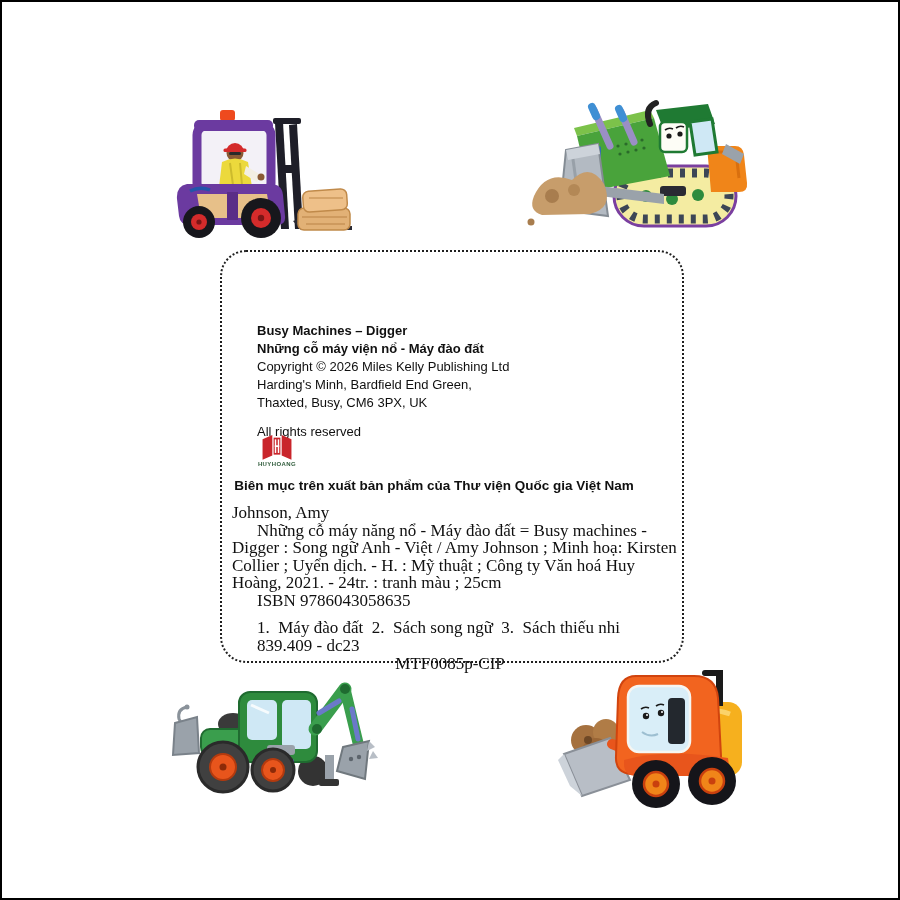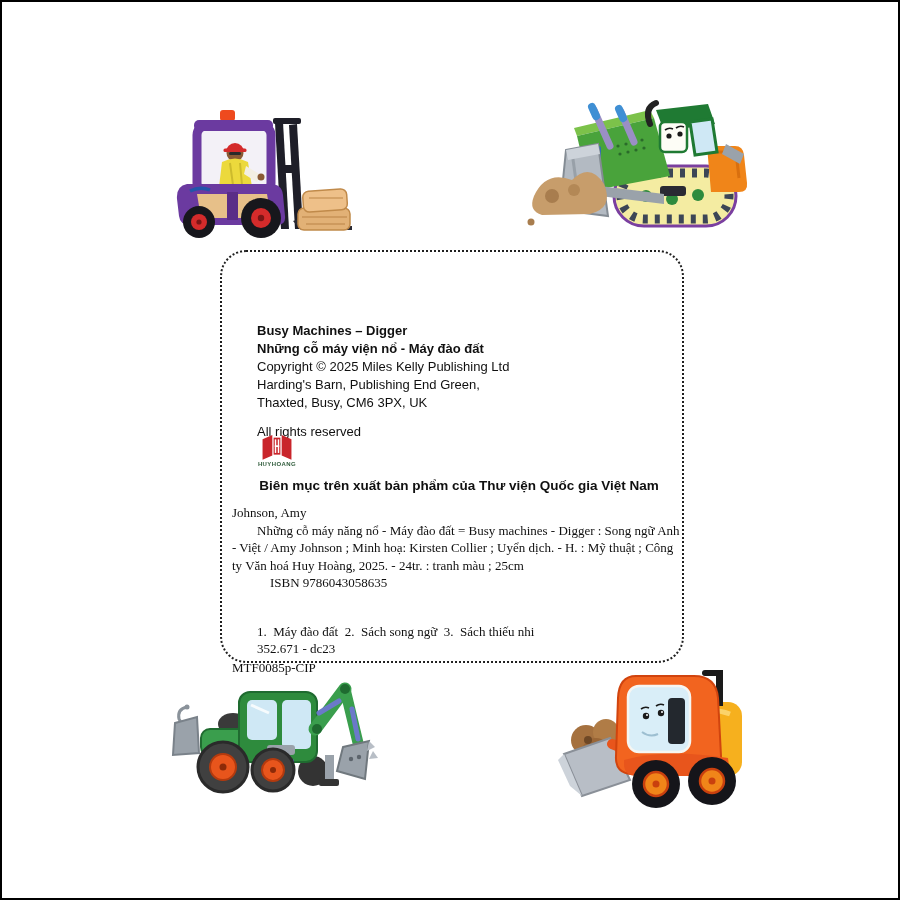--- a/index.html
+++ b/index.html
@@ -38,35 +38,35 @@
   }
   .logo svg{display:block;margin:0 auto;}
   .logo-text{
     font-size:6px;font-weight:700;letter-spacing:.4px;
     color:#2e5b3a;margin-top:1px;
     font-family:"Liberation Sans", sans-serif;
   }
 
   .cip-heading{
     position:absolute;
-    left:225px;top:476px;width:464px;
+    left:200px;top:476px;width:464px;
     text-align:center;font-weight:700;font-size:13.5px;
   }
   .cip-block{
     position:absolute;
     left:230px;top:502px;width:452px;
     font-family:"Liberation Serif", serif;
-    font-size:13px;line-height:17.5px;
+    font-size:17px;line-height:17.5px;
     box-sizing:border-box;
   }
   .cip-desc{text-indent:25px;}
-  .cip-isbn{margin-left:38px;}
-  .cip-subjects{margin-left:25px;margin-top:31px;white-space:pre-wrap;}
+  .cip-isbn{margin-left:25px;}
+  .cip-subjects{margin-left:25px;margin-top:10px;white-space:pre-wrap;}
   .cip-ddc{margin-left:25px;}
-  .cip-code{text-align:left;padding-right:16px;margin-top:1px;}
+  .cip-code{text-align:center;padding-right:16px;margin-top:1px;}
 </style>
 </head>
 <body>
 
 <div class="page">
 
   <div class="illus" style="left:155px;top:105px;">
     <svg viewBox="0 0 195 140" width="195" height="140" aria-hidden="true">
 
       <g fill="#1e1e28">
@@ -171,46 +171,46 @@
       <circle cx="52" cy="96" r="6" fill="#b38856"></circle>
       <circle cx="9" cy="128" r="3.5" fill="#a87d4e"></circle>
     </svg>
   </div>
 
   <div class="dotted-box"></div>
 
   <div class="colophon">
     <div class="bold">Busy Machines – Digger</div>
     <div class="bold">Những cỗ máy viện nổ - Máy đào đất</div>
-    <div>Copyright © 2025 Miles Kelly Publishing Ltd</div>
-    <div>Harding's Barn, Publishing End Green,</div>
+    <div>Copyright © 2026 Miles Kelly Publishing Ltd</div>
+    <div>Harding's Minh, Bardfield End Green,</div>
     <div>Thaxted, Busy, CM6 3PX, UK</div>
     <div class="rights-line">All rights reserved</div>
   </div>
 
   <div class="logo">
     <svg viewBox="0 0 40 30" width="34" height="26" aria-hidden="true">
       <path d="M3,6 L14.5,1 L14.5,25 L3,30 Z" fill="#c9252b"></path>
       <path d="M37,6 L25.5,1 L25.5,25 L37,30 Z" fill="#c9252b"></path>
       <rect x="16" y="4" width="8" height="20" fill="#c9252b"></rect>
       <rect x="17.4" y="6" width="1.7" height="16" fill="#ffffff"></rect>
       <rect x="20.9" y="6" width="1.7" height="16" fill="#ffffff"></rect>
       <rect x="17.4" y="13" width="5.2" height="2" fill="#ffffff"></rect>
     </svg>
     <div class="logo-text">HUYHOANG</div>
   </div>
 
   <div class="cip-heading">Biên mục trên xuất bản phẩm của Thư viện Quốc gia Việt Nam</div>
 
   <div class="cip-block">
     <div>Johnson, Amy</div>
-    <div class="cip-desc">Những cỗ máy năng nổ - Máy đào đất = Busy machines - Digger : Song ngữ Anh - Việt / Amy Johnson ; Minh hoạ: Kirsten Collier ; Uyển dịch. - H. : Mỹ thuật ; Công ty Văn hoá Huy Hoàng, 2025. - 24tr. : tranh màu ; 25cm</div>
+    <div class="cip-desc">Những cỗ máy năng nổ - Máy đào đất = Busy machines - Digger : Song ngữ Anh - Việt / Amy Johnson ; Minh hoạ: Kirsten Collier ; Uyển dịch. - H. : Mỹ thuật ; Công ty Văn hoá Huy Hoàng, 2021. - 24tr. : tranh màu ; 25cm</div>
     <div class="cip-isbn">ISBN 9786043058635</div>
     <div class="cip-subjects">1.  Máy đào đất  2.  Sách song ngữ  3.  Sách thiếu nhi</div>
-    <div class="cip-ddc">352.671 - dc23</div>
+    <div class="cip-ddc">839.409 - dc23</div>
     <div class="cip-code">MTF0085p-CIP</div>
   </div>
 
   <div class="illus" style="left:165px;top:665px;">
     <svg viewBox="0 0 212 135" width="212" height="135" aria-hidden="true">
 
       <path d="M20,40 q-10,2 -8,12 l6,10" stroke="#8a929a" stroke-width="3" fill="none"></path>
       <circle cx="20" cy="40" r="2.5" fill="#8a929a"></circle>
       <polygon points="8,56 30,50 32,86 6,88" fill="#9aa2aa" stroke="#7a828a" stroke-width="2"></polygon>
 

